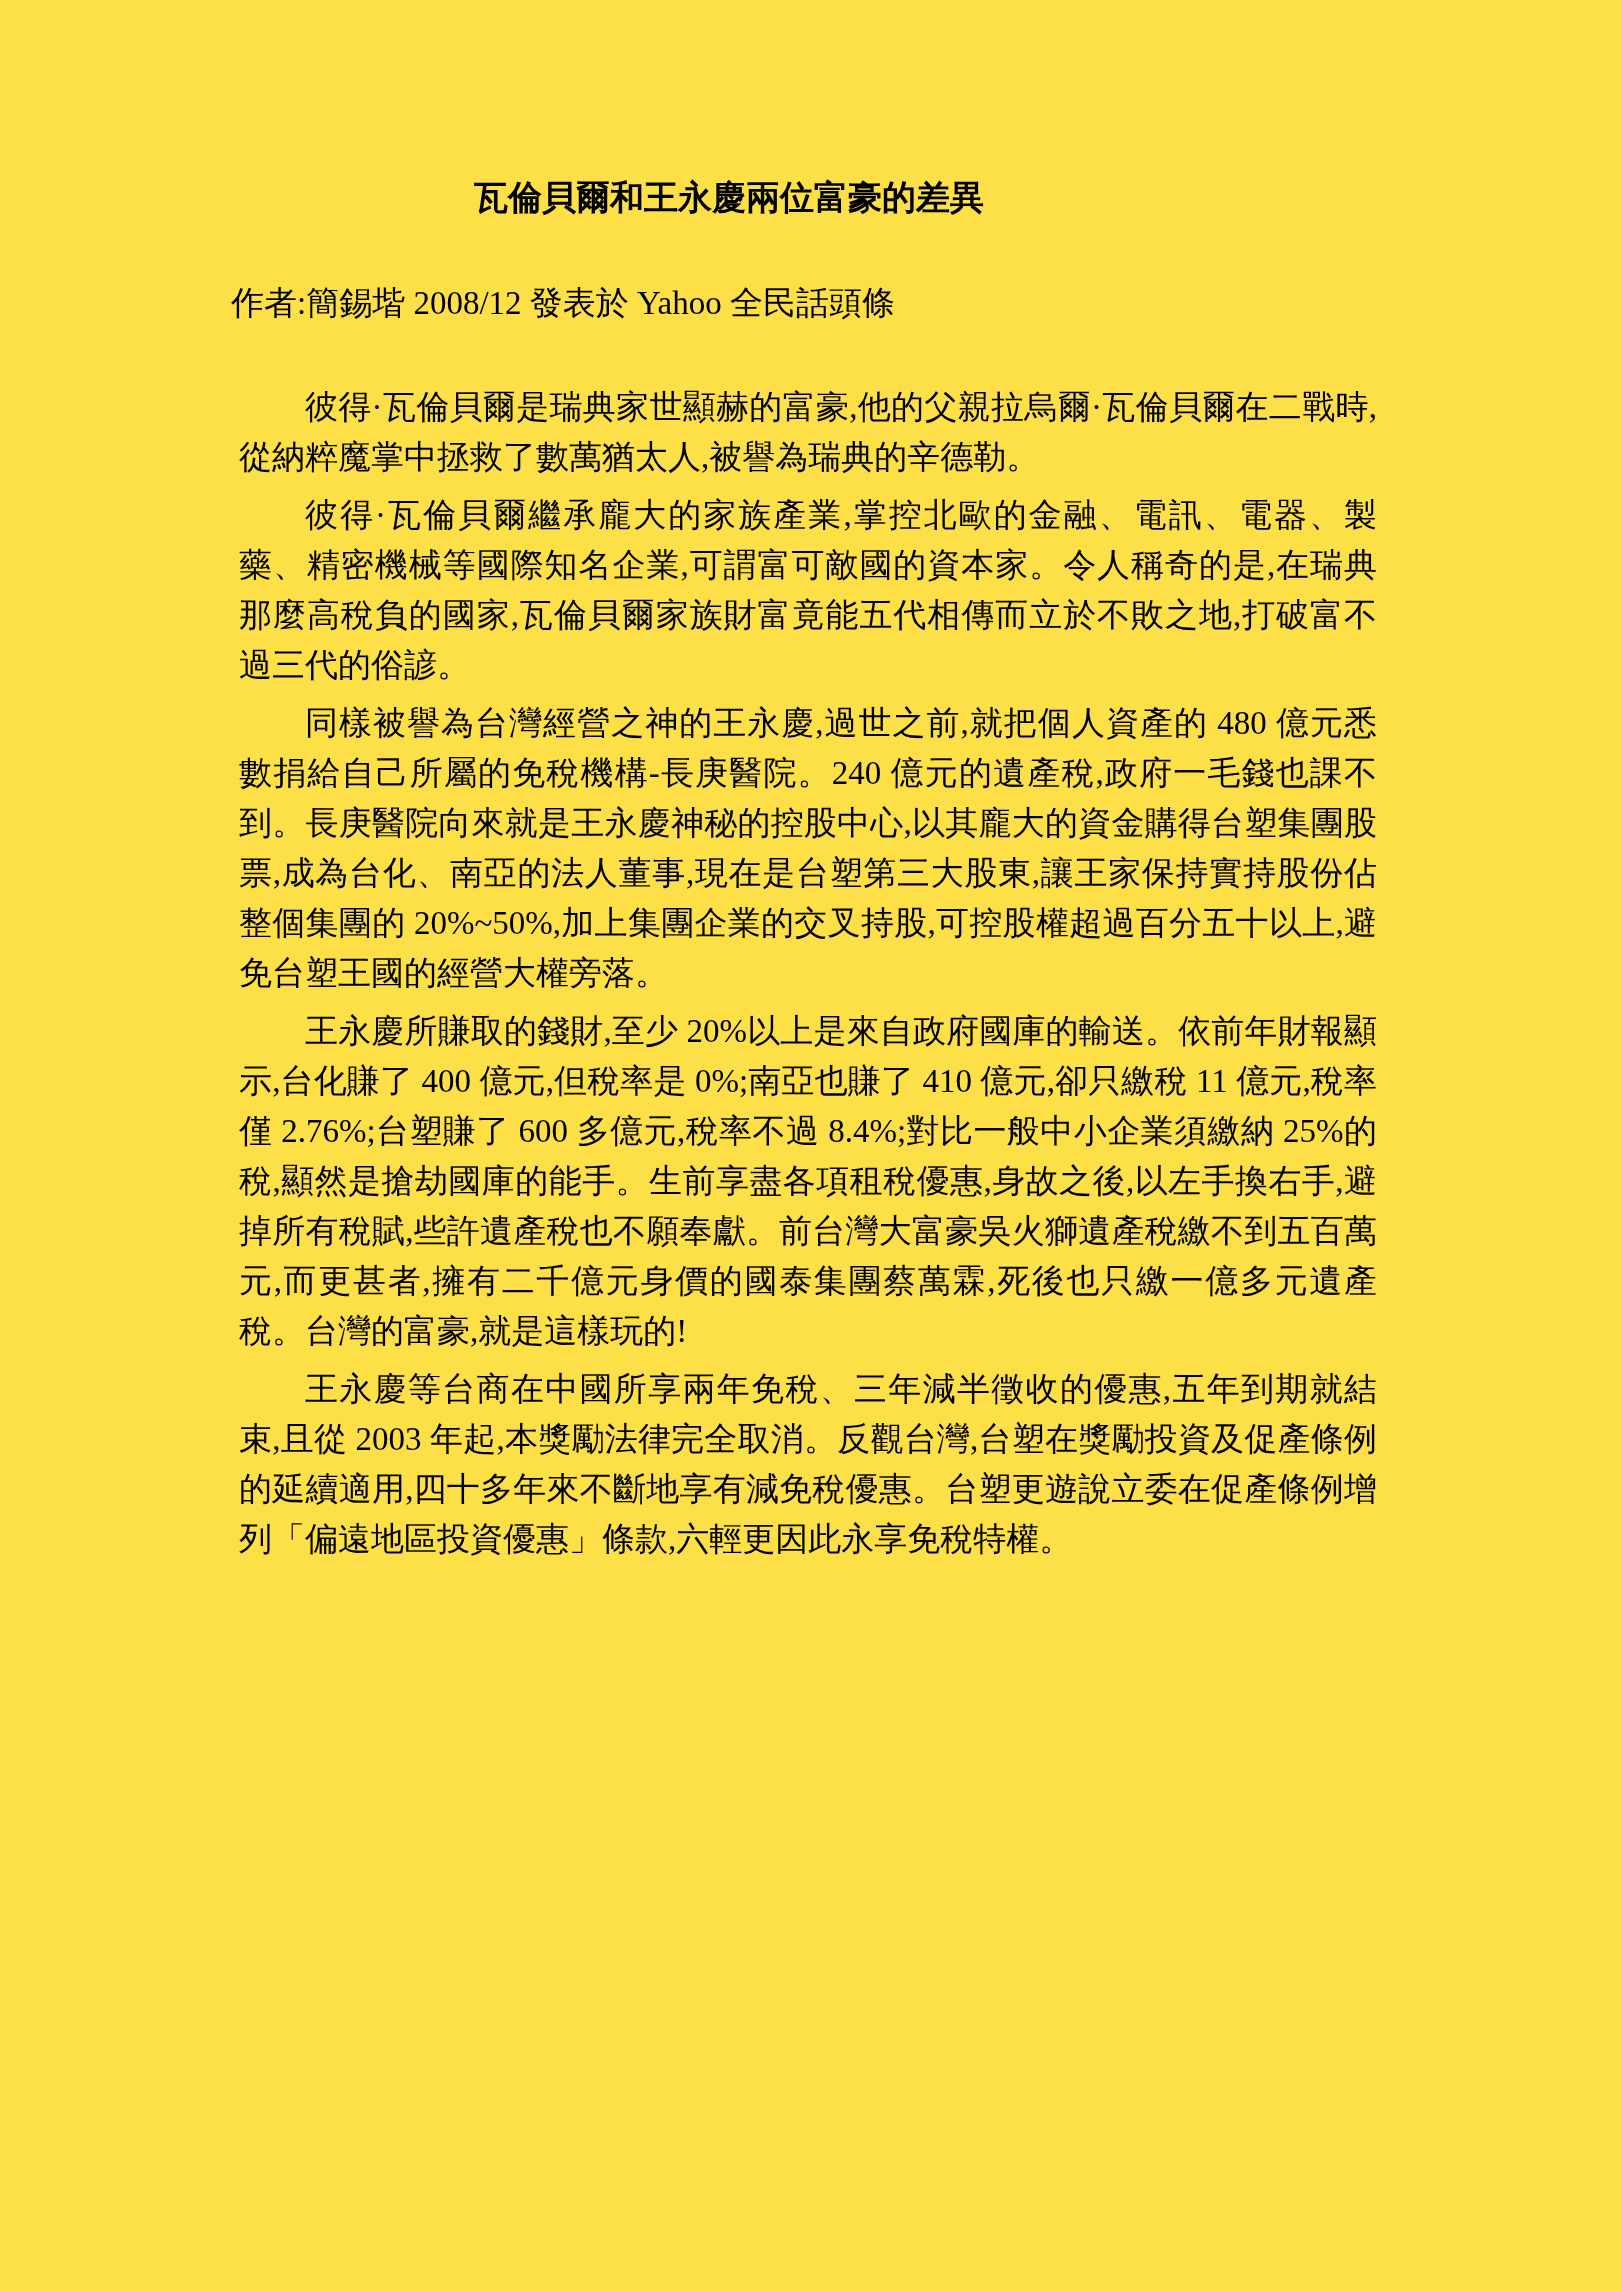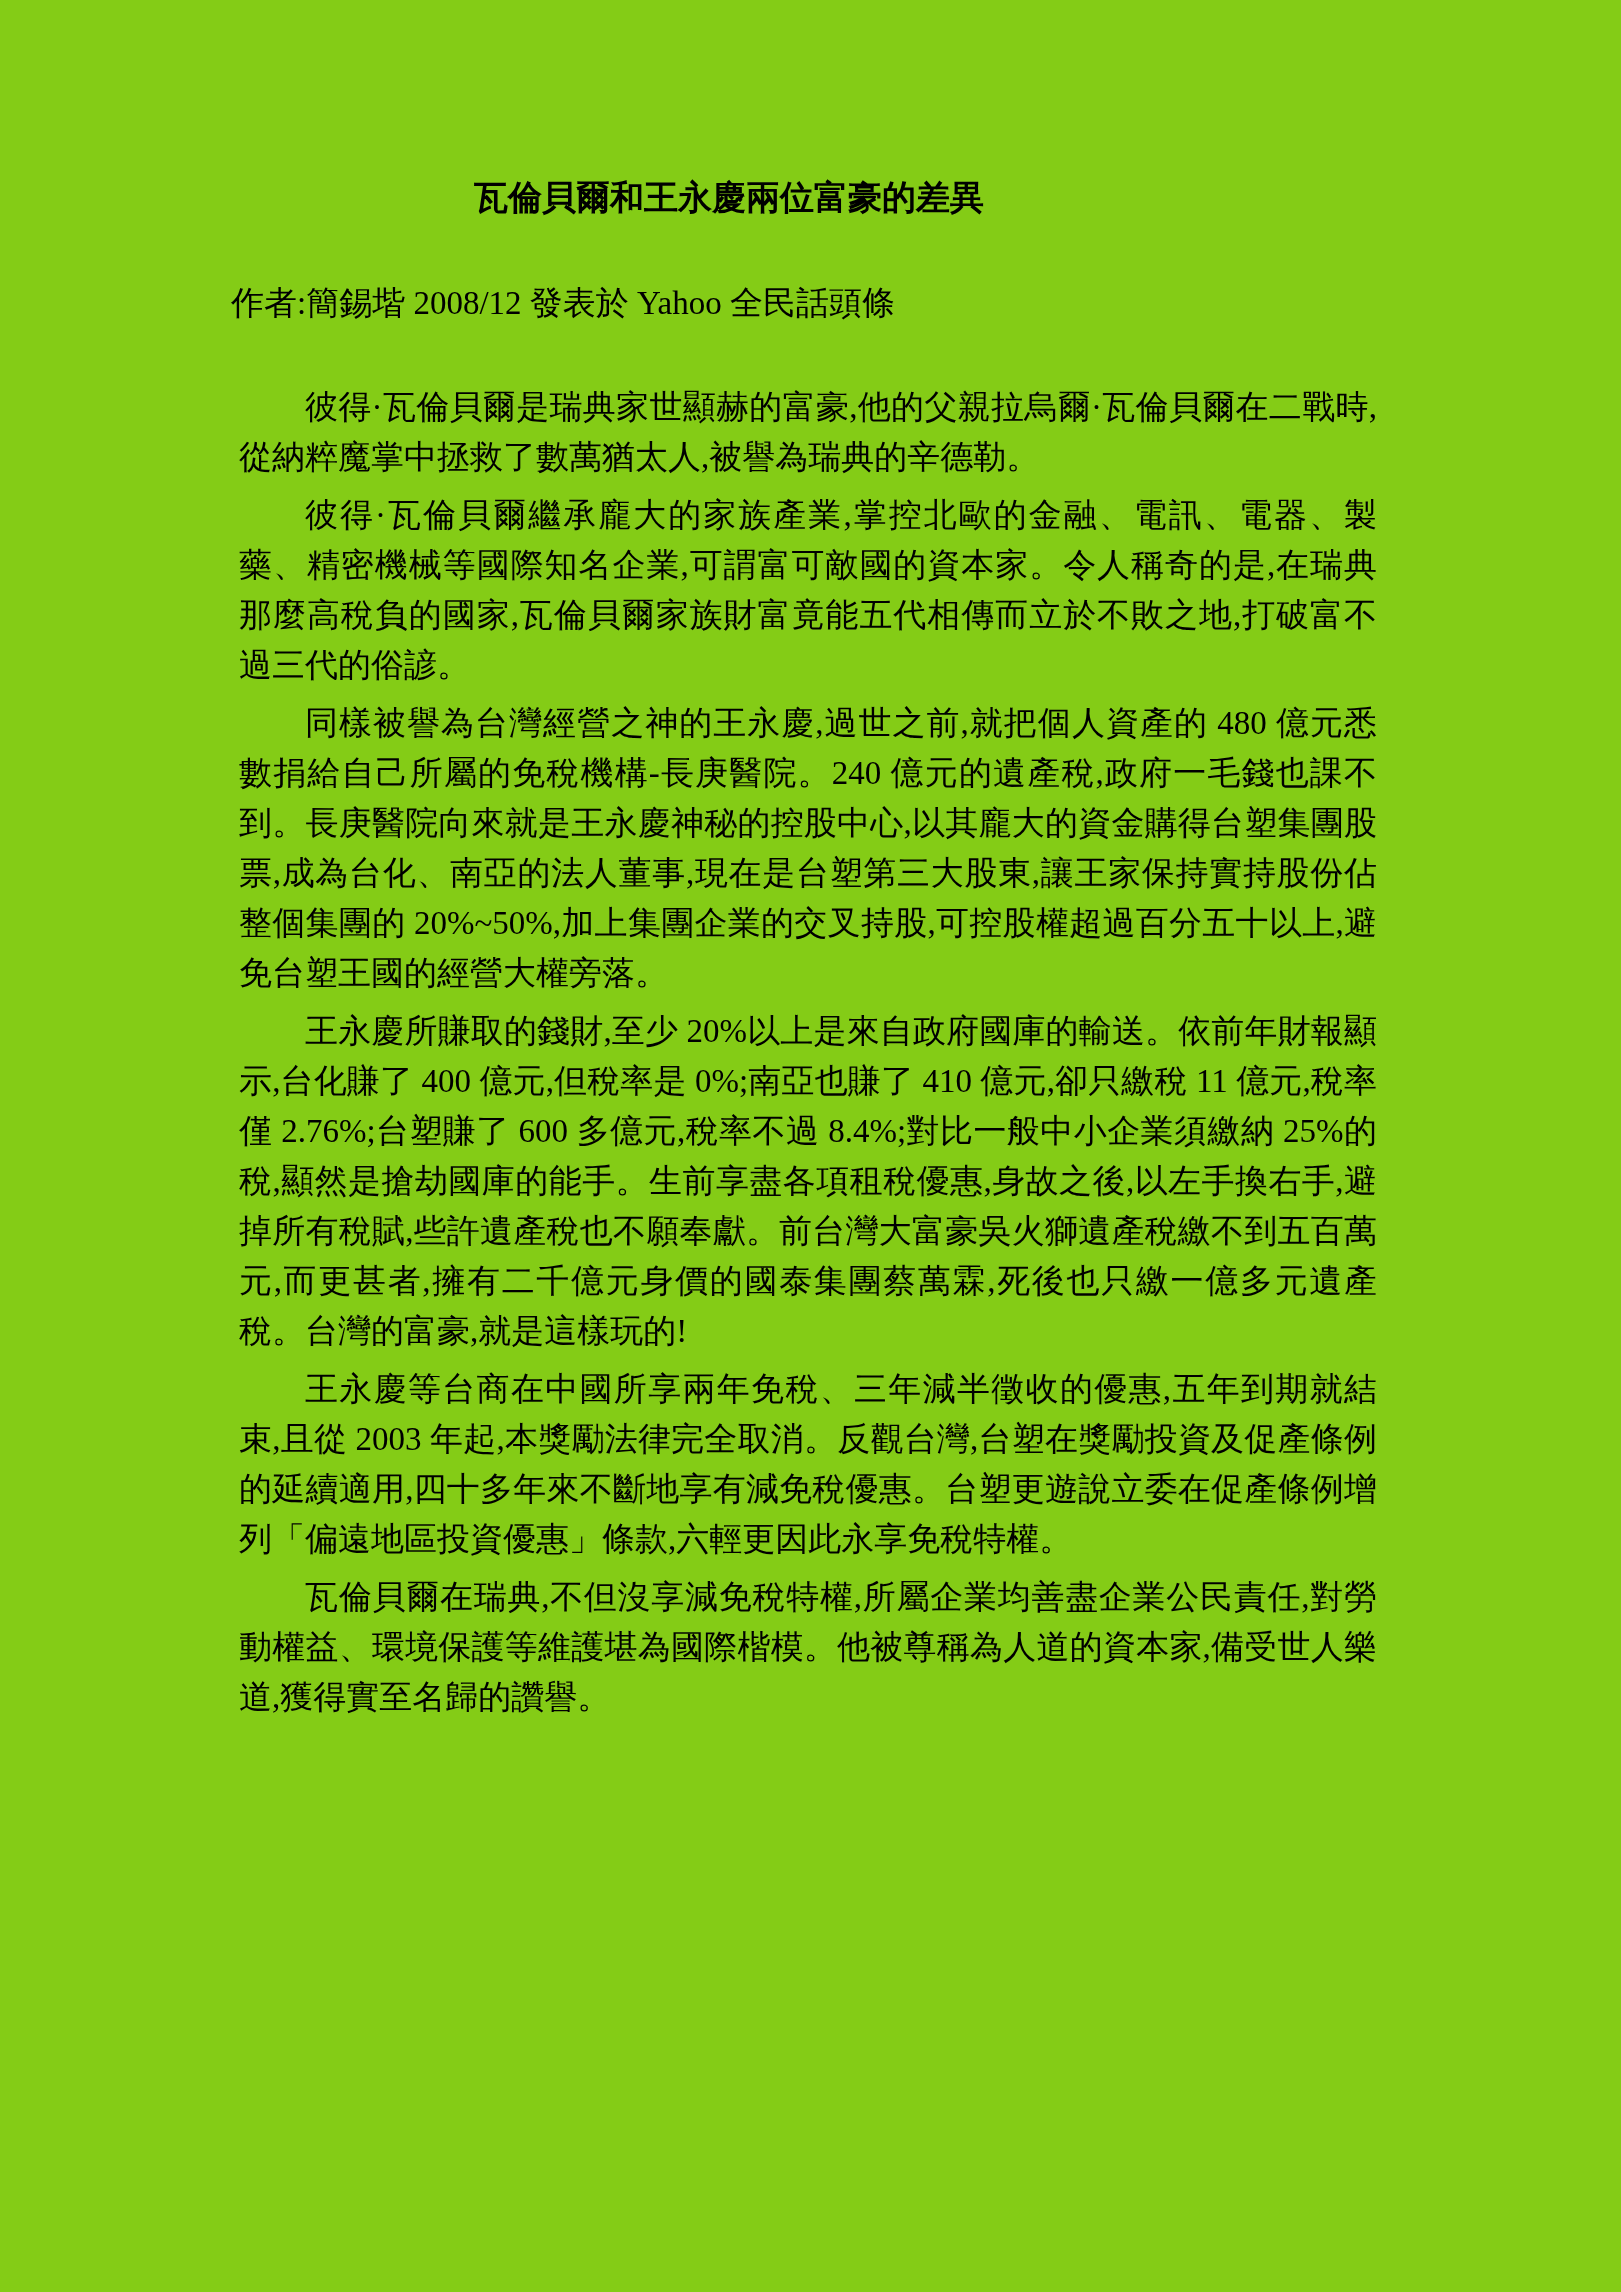--- a/index.html
+++ b/index.html
@@ -6,21 +6,21 @@
     margin: 0;
     padding: 0;
     background: #ffffff;
   }
   .page {
     position: relative;
     width: 1621px;
     height: 2293px;
     box-sizing: border-box;
     padding: 0 236px 0 231px;
-    background: #84cc16;
+    background: #fde047;
     color: #000000;
     font-family: "Liberation Serif", "DejaVu Serif", serif;
     overflow: hidden;
   }
   .doc-title {
     margin: 173px 0 0 0;
     font-size: 34px;
     font-weight: bold;
     line-height: 50px;
     text-align: center;
@@ -56,16 +56,15 @@
   <h1 class="doc-title">瓦倫貝爾和王永慶兩位富豪的差異</h1>
 
   <div class="doc-byline">作者:簡錫堦 2008/12 發表於 Yahoo 全民話頭條</div>
 
   <div class="doc-body">
       <p class="para">彼得·瓦倫貝爾是瑞典家世顯赫的富豪,他的父親拉烏爾·瓦倫貝爾在二戰時,從納粹魔掌中拯救了數萬猶太人,被譽為瑞典的辛德勒。</p>
       <p class="para">彼得·瓦倫貝爾繼承龐大的家族產業,掌控北歐的金融、電訊、電器、製藥、精密機械等國際知名企業,可謂富可敵國的資本家。令人稱奇的是,在瑞典那麼高稅負的國家,瓦倫貝爾家族財富竟能五代相傳而立於不敗之地,打破富不過三代的俗諺。</p>
       <p class="para">同樣被譽為台灣經營之神的王永慶,過世之前,就把個人資產的 480 億元悉數捐給自己所屬的免稅機構-長庚醫院。240 億元的遺產稅,政府一毛錢也課不到。長庚醫院向來就是王永慶神秘的控股中心,以其龐大的資金購得台塑集團股票,成為台化、南亞的法人董事,現在是台塑第三大股東,讓王家保持實持股份佔整個集團的 20%~50%,加上集團企業的交叉持股,可控股權超過百分五十以上,避免台塑王國的經營大權旁落。</p>
       <p class="para">王永慶所賺取的錢財,至少 20%以上是來自政府國庫的輸送。依前年財報顯示,台化賺了 400 億元,但稅率是 0%;南亞也賺了 410 億元,卻只繳稅 11 億元,稅率僅 2.76%;台塑賺了 600 多億元,稅率不過 8.4%;對比一般中小企業須繳納 25%的稅,顯然是搶劫國庫的能手。生前享盡各項租稅優惠,身故之後,以左手換右手,避掉所有稅賦,些許遺產稅也不願奉獻。前台灣大富豪吳火獅遺產稅繳不到五百萬元,而更甚者,擁有二千億元身價的國泰集團蔡萬霖,死後也只繳一億多元遺產稅。台灣的富豪,就是這樣玩的!</p>
       <p class="para">王永慶等台商在中國所享兩年免稅、三年減半徵收的優惠,五年到期就結束,且從 2003 年起,本獎勵法律完全取消。反觀台灣,台塑在獎勵投資及促產條例的延續適用,四十多年來不斷地享有減免稅優惠。台塑更遊說立委在促產條例增列「偏遠地區投資優惠」條款,六輕更因此永享免稅特權。</p>
-      <p class="para">瓦倫貝爾在瑞典,不但沒享減免稅特權,所屬企業均善盡企業公民責任,對勞動權益、環境保護等維護堪為國際楷模。他被尊稱為人道的資本家,備受世人樂道,獲得實至名歸的讚譽。</p>
     </div>
 </div>
 
 
 </body></html>

